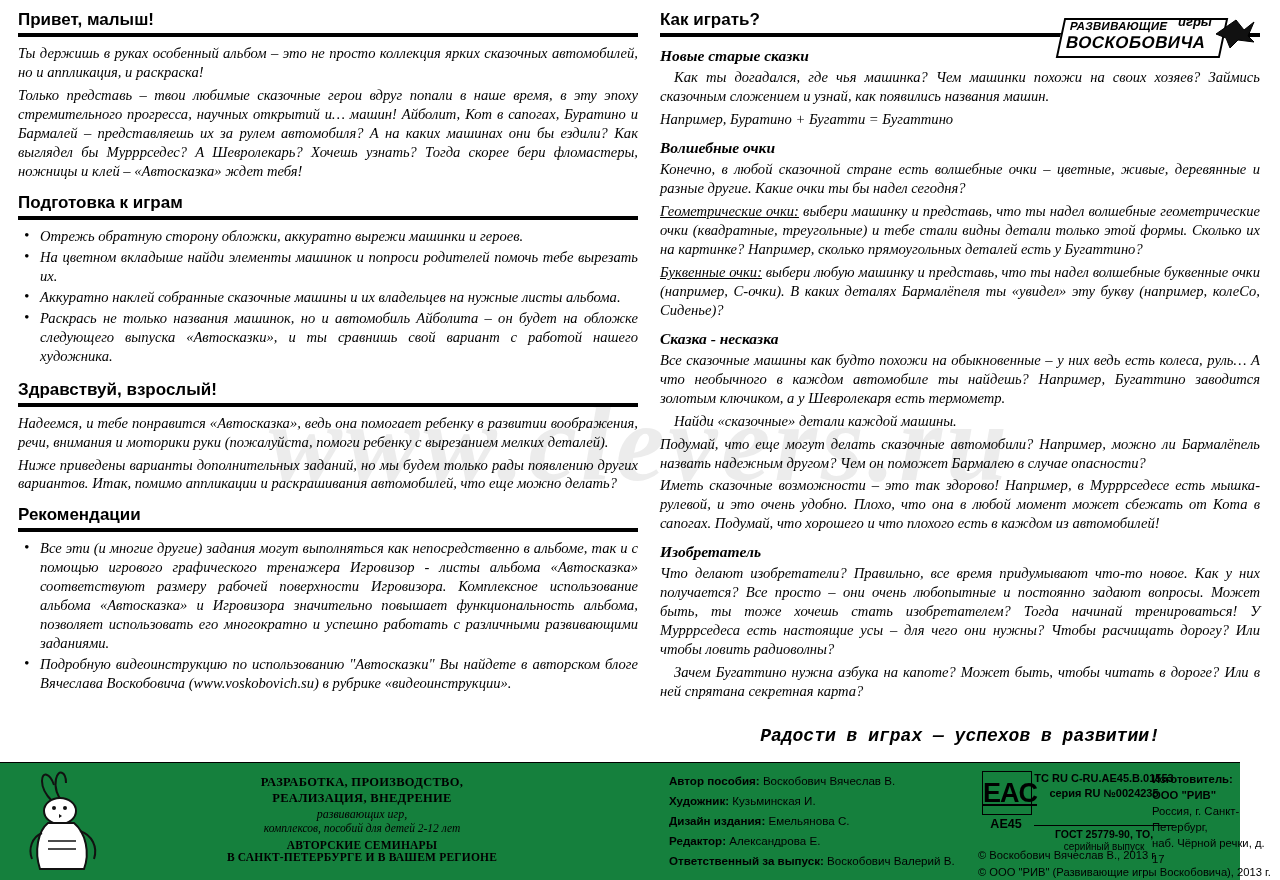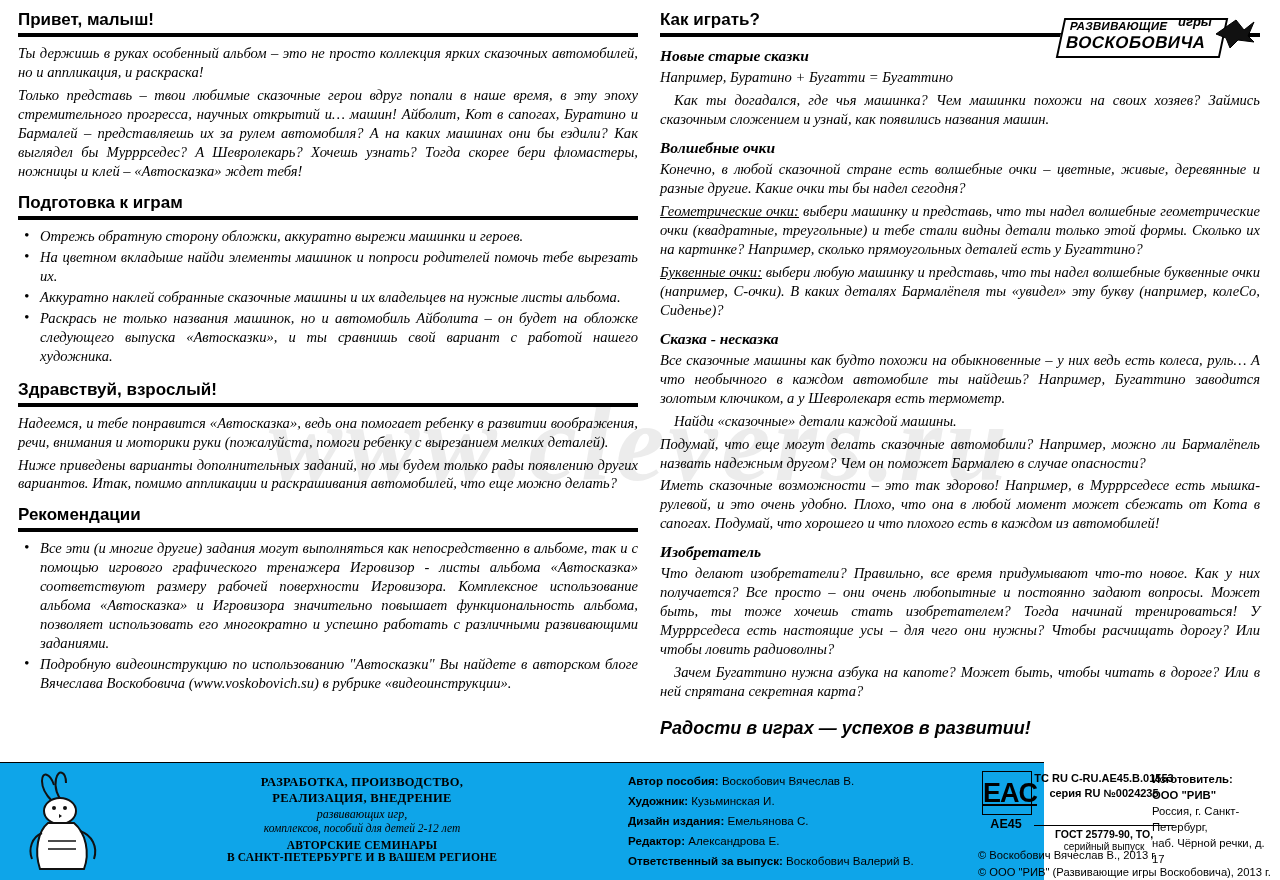--- a/index.html
+++ b/index.html
@@ -164,25 +164,25 @@
     position: absolute;
     right: 0; top: 4px;
     width: 42px; height: 34px;
   }
 
   
   .footer {
     position: absolute;
     left: 0;
     top: 762px;
-    width: 1044px;
+    width: 1240px;
     height: 118px;
     border-top: 1px solid #000;
     z-index: 20;
-    background: #0ea5e9;
+    background: #15803d;
   }
   .footer-left {
     position: absolute;
     left: 10px; top: 6px;
     width: 600px;
     height: 110px;
   }
   .bunny {
     position: absolute;
     left: 8px; top: 2px;
@@ -196,21 +196,21 @@
     font-family: "Liberation Serif", serif;
   }
   .fl1 { font-size: 12.5px; font-weight: bold; letter-spacing: 0.3px; line-height: 1.25;}
   .fl2 { font-size: 12px; font-style: italic; margin-top: 1px; }
   .fl3 { font-size: 11.5px; font-style: italic; }
   .fl4 { font-size: 11.5px; font-weight: bold; margin-top: 5px; letter-spacing: 0.2px;}
   .fl5 { font-size: 11.5px; font-weight: bold; letter-spacing: 0.2px;}
 
   .footer-mid {
     position: absolute;
-    left: 628px; top: 8px;
+    left: 669px; top: 8px;
     width: 330px;
     font-family: "Liberation Sans", sans-serif;
     font-size: 11.6px;
     line-height: 1.72;
   }
   .footer-mid b { font-weight: bold; }
 
   .eac-box {
     position: absolute;
     left: 982px;
@@ -278,25 +278,26 @@
     position: absolute;
     left: 978px;
     top: 84px;
     width: 300px;
     font-family: "Liberation Sans", sans-serif;
     font-size: 11.2px;
     line-height: 1.5;
   }
 
   .slogan {
-    font-family: Liberation Sans, sans-serif;
+    font-family: Liberation Mono, monospace;
     font-weight: bold;
     font-style: italic;
     font-size: 18px;
-    margin-top: 17px;
+    text-align: center;
+    margin-top: 25px;
   }
 </style>
 </head>
 <body>
 
 <div class="page">
 
   <div class="watermark">www.clevers.ru</div>
 
   <div class="columns">
@@ -341,22 +342,22 @@
         <div class="logo-l2">ВОСКОБОВИЧА</div>
         <div class="logo-igry">игры</div>
         <svg class="logo-bird" viewBox="0 0 42 34">
           <path d="M2 18 L22 4 L30 14 L40 6 L34 20 L40 26 L24 24 L16 32 L12 22 Z" fill="#111" stroke="#000" stroke-width="1"></path>
         </svg>
       </div>
 
       <h2 class="sec under" style="margin-top:0;">Как играть?</h2>
 
       <h3 class="sub">Новые старые сказки</h3>
+      <p class="body indent">Как ты догадался, где чья машинка? Чем машинки похожи на своих хозяев? Займись сказочным сложением и узнай, как появились названия машин.</p>
       <p class="body">Например, Буратино + Бугатти = Бугаттино</p>
-      <p class="body indent">Как ты догадался, где чья машинка? Чем машинки похожи на своих хозяев? Займись сказочным сложением и узнай, как появились названия машин.</p>
 
       <h3 class="sub">Волшебные очки</h3>
       <p class="body">Конечно, в любой сказочной стране есть волшебные очки – цветные, живые, деревянные и разные другие. Какие очки ты бы надел сегодня?</p>
       <p class="body"><span class="u">Геометрические очки:</span> выбери машинку и представь, что ты надел волшебные геометрические очки (квадратные, треугольные) и тебе стали видны детали только этой формы. Сколько их на картинке? Например, сколько прямоугольных деталей есть у Бугаттино?</p>
       <p class="body"><span class="u">Буквенные очки:</span> выбери любую машинку и представь, что ты надел волшебные буквенные очки (например, С-очки). В каких деталях Бармалёпеля ты «увидел» эту букву (например, колеСо, Сиденье)?</p>
 
       <h3 class="sub">Сказка - несказка</h3>
       <p class="body">Все сказочные машины как будто похожи на обыкновенные – у них ведь есть колеса, руль… А что необычного  в каждом автомобиле ты найдешь? Например, Бугаттино заводится золотым ключиком, а у Шевролекаря есть термометр.</p>
       <p class="body indent">Найди «сказочные» детали каждой машины.</p>
       <p class="body">Подумай, что еще могут делать сказочные автомобили?  Например, можно ли Бармалёпель назвать надежным другом? Чем он поможет Бармалею в случае опасности?</p>

